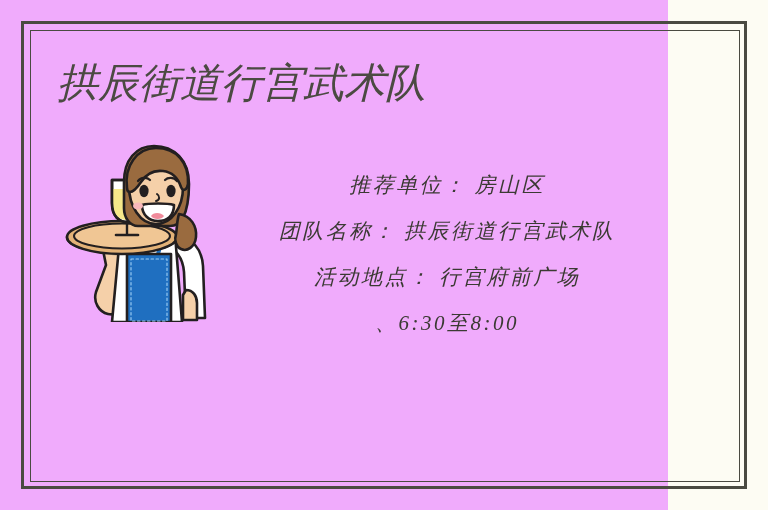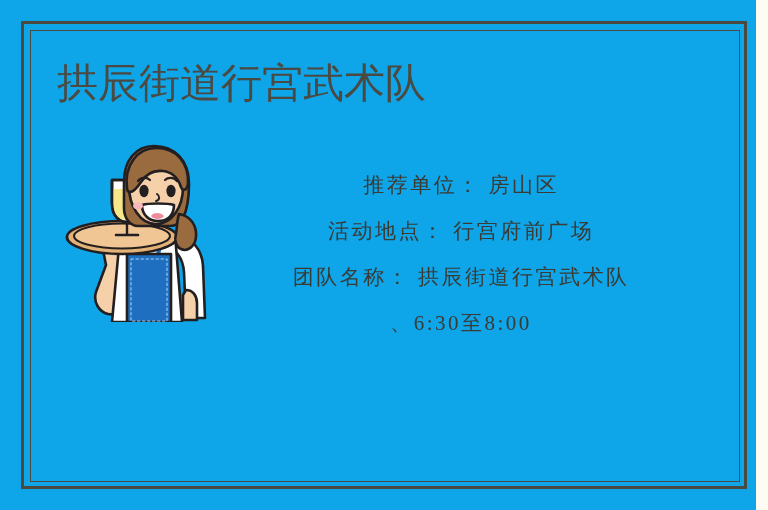--- a/index.html
+++ b/index.html
@@ -9,24 +9,25 @@
   body {
     width: 768px;
     height: 510px;
     background: #fdfcf3;
     font-family: "Liberation Sans", sans-serif;
     overflow: hidden;
   }
 
   .card {
     position: relative;
-    width: 756px;
+    width: 668px;
     height: 510px;
-    background: #0ea5e9;
+    background: #f0abfc;
     box-sizing: border-box;
+    font-style: italic;
   }
 
   
   .frame-outer {
     position: absolute;
     left: 21px;
     top: 21px;
     width: 726px;
     height: 468px;
     border: 3px solid #4a4a41;
@@ -67,21 +68,21 @@
   }
   .illustration svg {
     display: block;
     width: 172px;
     height: 182px;
   }
 
   
   .details {
     position: absolute;
-    left: 244px;
+    left: 230px;
     top: 162px;
     width: 434px;
   }
   .detail-line {
     font-family: "Liberation Serif", serif;
     font-size: 21px;
     color: #3b3a33;
     letter-spacing: 2.5px;
     line-height: 46px;
     white-space: nowrap;
@@ -152,18 +153,18 @@
         <path d="M92 65 C99 63 117 63 124 65 C124 76 117 81 108 81 C99 81 92 75 92 65 Z" fill="#ffffff"></path>
         <path d="M101 76 C103 72 111 72 114 76 C112 80 103 80 101 76 Z" fill="#f08b9b" stroke="none"></path>
 
         <ellipse cx="88" cy="66" rx="5" ry="3.4" fill="#f7b7bb" stroke="none"></ellipse>
       </g>
     </svg>
   </div>
 
   <div class="details">
     <div class="detail-line center">推荐单位： 房山区</div>
+    <div class="detail-line center">团队名称： 拱辰街道行宫武术队</div>
     <div class="detail-line center">活动地点： 行宫府前广场</div>
-    <div class="detail-line center">团队名称： 拱辰街道行宫武术队</div>
     <div class="detail-line left">、6:30至8:00</div>
   </div>
 
 </div>
 
 </body></html>

